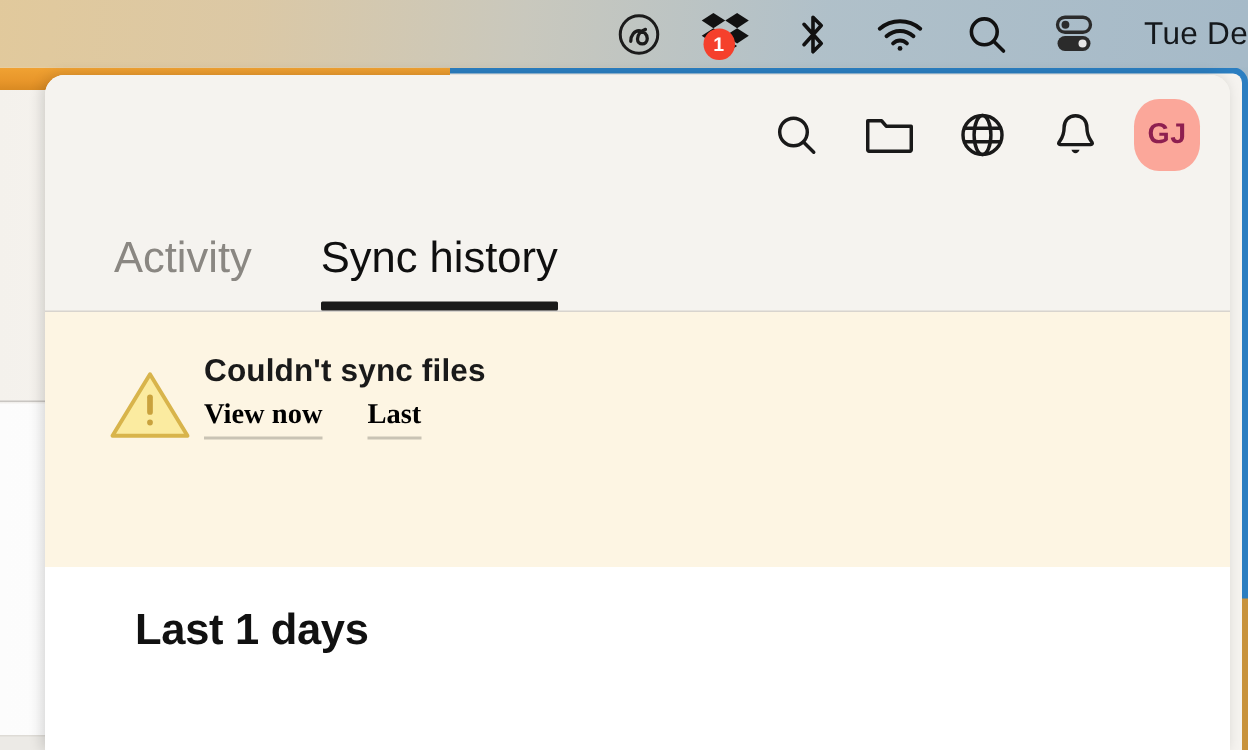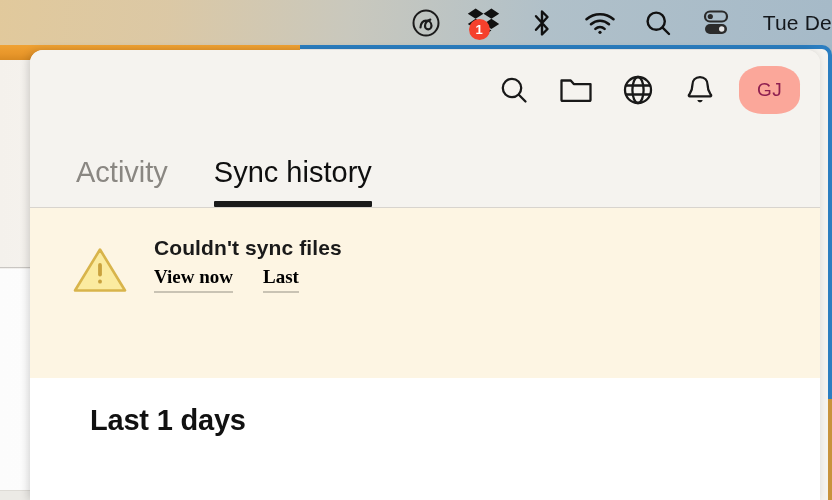--- a/index.html
+++ b/index.html
@@ -173,27 +173,27 @@
     width: 62px;
     height: 62px;
     display: flex;
     align-items: center;
     justify-content: center;
     color: #1c1c1c;
     border-radius: 8px;
   }
   .tb-btn svg { display: block; }
   .avatar {
-    width: 61px;
+    width: 44px;
     height: 48px;
     border-radius: 38%;
     background: #fba79a;
     color: #8e1f50;
     font-size: 19px;
-    font-weight: 400;
+    font-weight: 700;
     letter-spacing: .3px;
     display: flex;
     align-items: center;
     justify-content: center;
     margin-left: 8px;
     margin-right: 2px;
   }
 
   
   .tabs {
@@ -223,21 +223,21 @@
     height: 6px;
     background: #1a1a1a;
     border-radius: 1px;
   }
 
   
   .banner {
     background: #fdf5e3;
     padding: 26px 30px 22px 42px;
     display: flex;
-    gap: 26px;
+    gap: 8px;
     height: 170px;
   }
   .warn-icon {
     flex: 0 0 auto;
     width: 56px;
     padding-top: 10px;
   }
   .banner-body { padding-top: 2px; }
   .banner-title {
     font-size: 21px;

